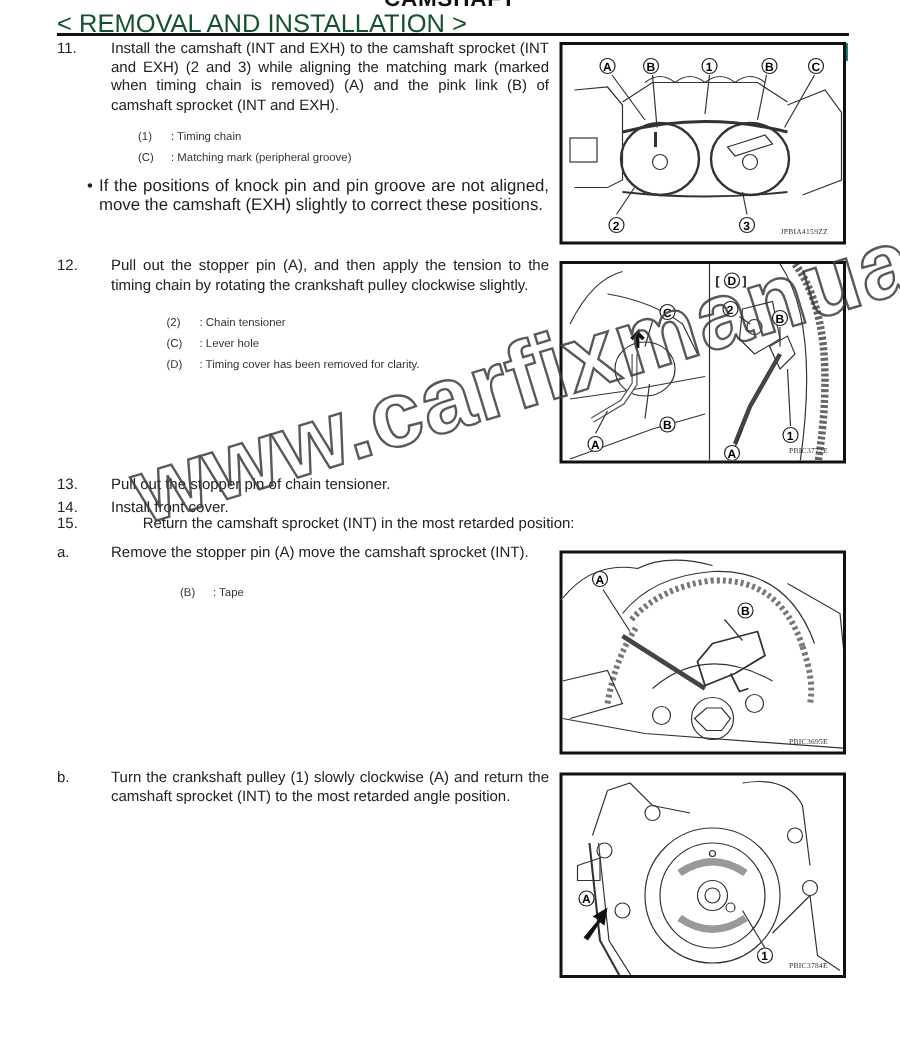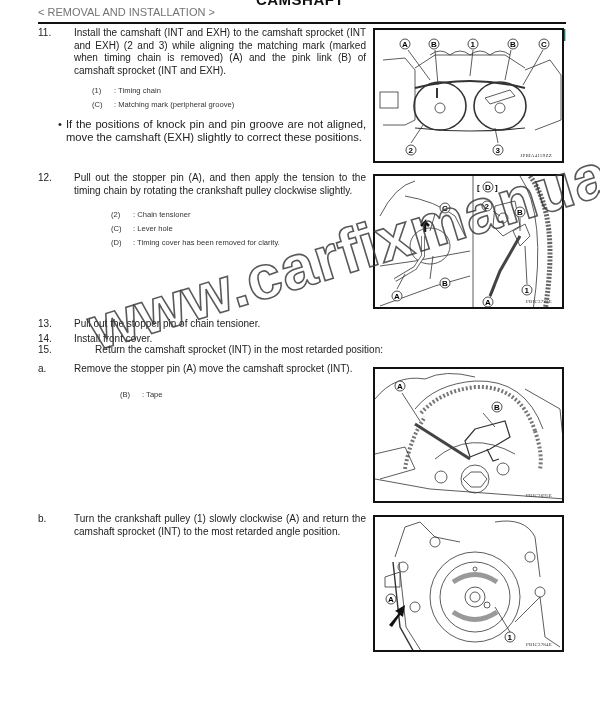--- a/index.html
+++ b/index.html
@@ -2,21 +2,21 @@
 <html><head>
 <meta charset="utf-8">
 <style>
   html, body { margin: 0; padding: 0; background: #ffffff; }
   body { width: 600px; height: 706px; position: relative; overflow: hidden;
          font-family: "Liberation Sans", sans-serif; color: #1a1a1a; }
   .page-title { position: absolute; left: 0; width: 600px; top: -9px; text-align: center;
                 font-weight: bold; font-size: 15px; letter-spacing: 0.5px; color: #111; }
   .section-header { position: absolute; left: 38px; top: 6px; width: 528px; height: 16px;
                     border-bottom: 2px solid #111; }
-  .section-label { position: absolute; left: 0; top: 0; font-size: 11px; color: #737373; }
+  .section-label { position: absolute; left: 0; top: 0; font-size: 17px; color: #14532d; }
   .model-label { position: absolute; right: 0; top: 0; font-size: 13px; font-weight: bold; color: #0f766e; margin-top: 20px; }
   .step { position: absolute; font-size: 10px; line-height: 12.6px; color: #222; text-align: justify; }
   .step .num { position: absolute; left: 0; top: 0; }
   .step .txt { display: block; margin-left: 36px; }
   .legend { position: absolute; font-size: 7.6px; line-height: 14px; color: #333; }
   .legend .key { display: inline-block; width: 22px; }
   .bullet { position: absolute; font-size: 11.2px; line-height: 12.6px; color: #222; text-align: justify; }
   .bullet .dot { position: absolute; left: 0; top: 0; }
   .bullet .txt { display: block; margin-left: 8px; }
   .figure { position: absolute; border: 2px solid #111; background: #fff; box-sizing: border-box; overflow: hidden; }

